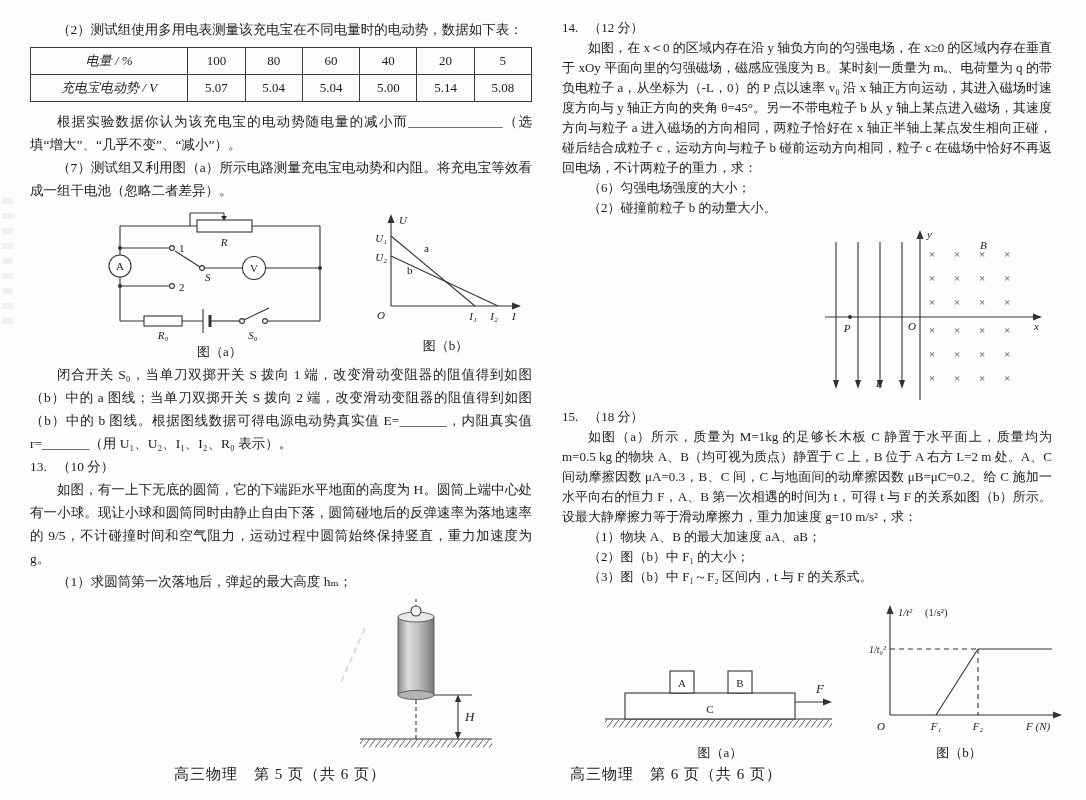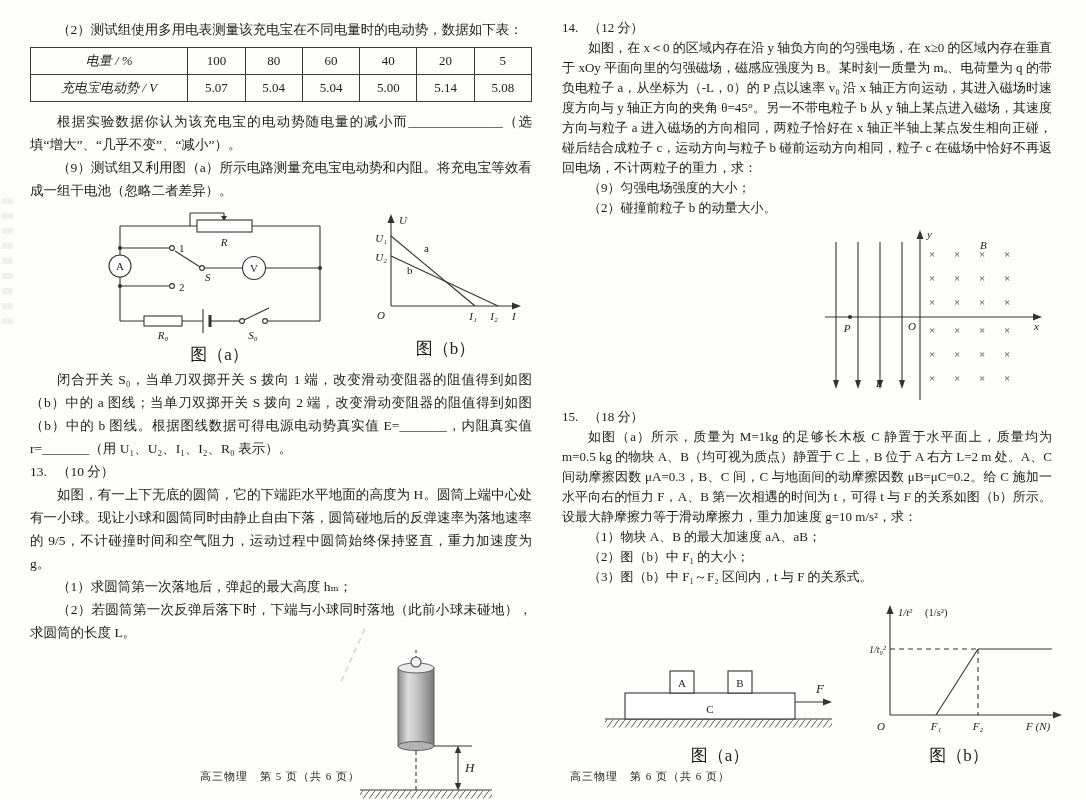--- a/index.html
+++ b/index.html
@@ -19,25 +19,25 @@
   .qhead .pts{padding-left:10px;}
   table.data{border-collapse:collapse;margin:6px auto 8px auto;}
   table.data td{
     border:1.2px solid #3a3a3a;text-align:center;
     height:26px;font-size:13px;padding:0 4px;
   }
   td.lbl{width:168px;font-style:italic;}
   td.val{width:52px;}
   .figrow{display:flex;margin:4px 0 2px 72px;gap:26px;align-items:flex-start;}
   .figcol{display:flex;flex-direction:column;align-items:center;}
-  .cap{text-align:center;font-size:17px;margin-top:1px;}
+  .cap{text-align:center;font-size:13px;margin-top:1px;}
   .cylwrap{display:flex;justify-content:flex-end;margin:4px 30px 0 0;}
   .fieldwrap{display:flex;justify-content:flex-end;margin:4px 4px 2px 0;}
   .figrow15{display:flex;align-items:flex-end;gap:8px;margin:8px 0 0 38px;}
-  .footer{position:absolute;bottom:16px;font-size:11px;letter-spacing:1px;}
+  .footer{position:absolute;bottom:16px;font-size:15px;letter-spacing:1px;}
   .footer.f5{left:30px;width:500px;text-align:center;}
   .footer.f6{right:26px;width:490px;text-align:left;}
   svg{display:block;}
   svg text{font-size:11px;fill:#222;font-family:"Liberation Serif","DejaVu Serif",serif;}
   svg .it{font-style:italic;}
   svg .cross{font-size:11px;fill:#3d3d3d;}
   svg line,svg polyline,svg path{stroke:#333;stroke-width:1.1;fill:none;}
   svg rect.box{fill:#fff;stroke:#333;stroke-width:1.1;}
   svg polygon{fill:#333;stroke:none;}
   circle.dot{fill:#333;stroke:none;}
@@ -73,21 +73,21 @@
         <td class="val">5.04</td>
         <td class="val">5.04</td>
         <td class="val">5.00</td>
         <td class="val">5.14</td>
         <td class="val">5.08</td>
       </tr>
     </tbody>
       </table>
 
     <p class="para ind">根据实验数据你认为该充电宝的电动势随电量的减小而______________（选填“增大”、“几乎不变”、“减小”）。</p>
-    <p class="para ind">（9）测试组又利用图（a）所示电路测量充电宝电动势和内阻。将充电宝等效看成一组干电池（忽略二者差异）。</p>
+    <p class="para ind">（7）测试组又利用图（a）所示电路测量充电宝电动势和内阻。将充电宝等效看成一组干电池（忽略二者差异）。</p>
 
     <div class="figrow">
 
       <div class="figcol">
         <svg width="235" height="136" viewBox="0 0 235 136">
           <g>
             <line x1="18" y1="20" x2="218" y2="20"></line>
             <line x1="18" y1="20" x2="18" y2="115"></line>
             <line x1="218" y1="20" x2="218" y2="115"></line>
             <line x1="18" y1="115" x2="101" y2="115"></line>
@@ -170,21 +170,20 @@
       </div>
     </div>
 
     <p class="para ind">闭合开关 S₀，当单刀双掷开关 S 拨向 1 端，改变滑动变阻器的阻值得到如图（b）中的 a 图线；当单刀双掷开关 S 拨向 2 端，改变滑动变阻器的阻值得到如图（b）中的 b 图线。根据图线数据可得电源电动势真实值 E=_______，内阻真实值 r=_______（用 U₁、U₂、I₁、I₂、R₀ 表示）。</p>
 
     <p class="para qhead">
       <span>13.</span><span class="pts">（10 分）</span>
     </p>
     <p class="para ind">如图，有一上下无底的圆筒，它的下端距水平地面的高度为 H。圆筒上端中心处有一小球。现让小球和圆筒同时由静止自由下落，圆筒碰地后的反弹速率为落地速率的 9/5，不计碰撞时间和空气阻力，运动过程中圆筒始终保持竖直，重力加速度为 g。</p>
     <p class="para ind">（1）求圆筒第一次落地后，弹起的最大高度 hₘ；</p>
-    <p class="para ind">（2）若圆筒第一次反弹后落下时，下端与小球同时落地（此前小球未碰地），求圆筒的长度 L。</p>
 
     <div class="cylwrap">
       <svg width="200" height="158" viewBox="0 0 200 158">
         <defs>
           <linearGradient id="cylGrad" x1="0" y1="0" x2="1" y2="0">
             <stop offset="0" stop-color="#8b8b8b"></stop>
             <stop offset="0.28" stop-color="#dddddd"></stop>
             <stop offset="0.55" stop-color="#c2c2c2"></stop>
             <stop offset="1" stop-color="#787878"></stop>
           </linearGradient>
@@ -216,21 +215,21 @@
 
     <div class="footer f5">高三物理　第 5 页（共 6 页）</div>
   </div>
 
   <div class="rcol">
 
     <p class="para qhead">
       <span>14.</span><span class="pts">（12 分）</span>
     </p>
     <p class="para ind">如图，在 x＜0 的区域内存在沿 y 轴负方向的匀强电场，在 x≥0 的区域内存在垂直于 xOy 平面向里的匀强磁场，磁感应强度为 B。某时刻一质量为 mₐ、电荷量为 q 的带负电粒子 a，从坐标为（-L，0）的 P 点以速率 v₀ 沿 x 轴正方向运动，其进入磁场时速度方向与 y 轴正方向的夹角 θ=45°。另一不带电粒子 b 从 y 轴上某点进入磁场，其速度方向与粒子 a 进入磁场的方向相同，两粒子恰好在 x 轴正半轴上某点发生相向正碰，碰后结合成粒子 c，运动方向与粒子 b 碰前运动方向相同，粒子 c 在磁场中恰好不再返回电场，不计两粒子的重力，求：</p>
-    <p class="para ind">（9）匀强电场强度的大小；</p>
+    <p class="para ind">（6）匀强电场强度的大小；</p>
     <p class="para ind">（2）碰撞前粒子 b 的动量大小。</p>
 
     <div class="fieldwrap">
       <svg width="228" height="183" viewBox="0 0 228 183">
         <g>
           <line x1="100" y1="178" x2="100" y2="10"></line>
           <polygon points="96.5,17 100,8 103.5,17"></polygon>
           <line x1="5" y1="95" x2="220" y2="95"></line>
           <polygon points="213,91.5 222,95 213,98.5"></polygon>
         </g>

